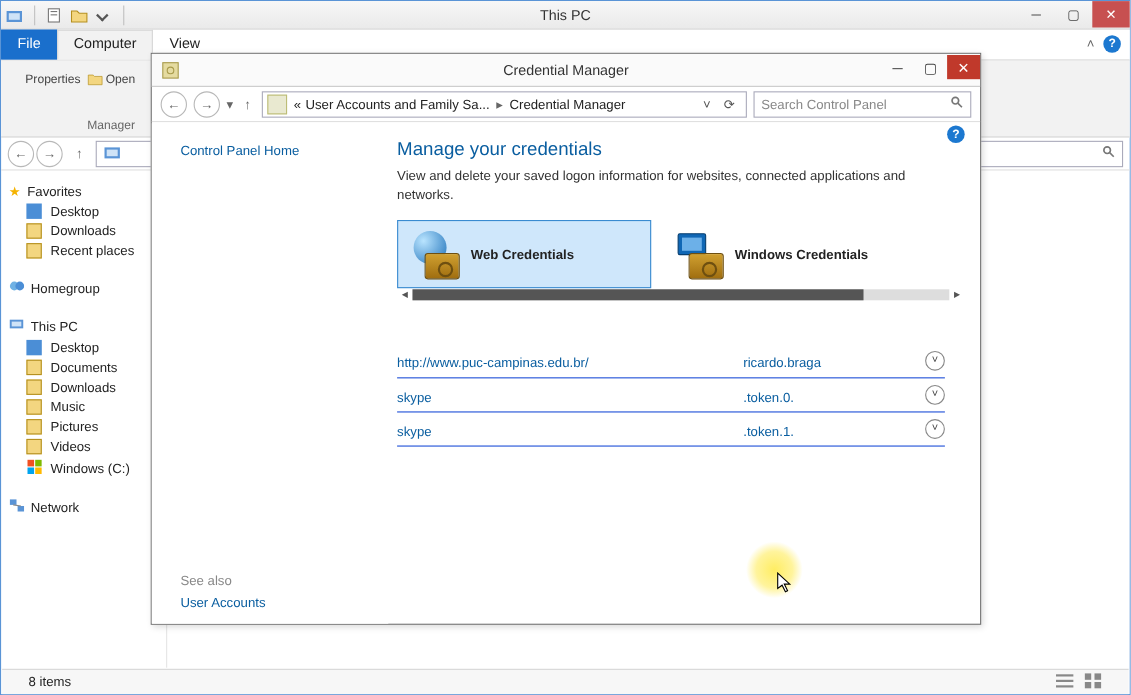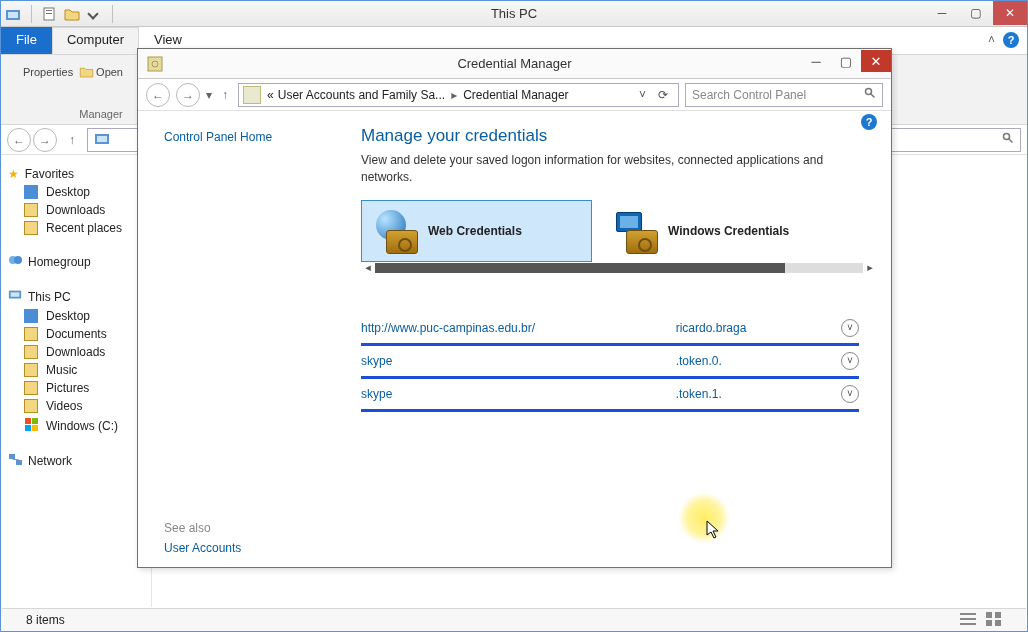--- a/index.html
+++ b/index.html
@@ -137,22 +137,22 @@
   .cred-tab .label { font-weight:bold; font-size:12px; color:#222;}
   .scrolltrack {
     margin-top:-1px; height:14px; display:flex; align-items:center;
   }
   .scrolltrack .arrow { width:14px; height:14px; display:flex; align-items:center; justify-content:center; font-size:11px; color:#555;}
   .scrolltrack .track { flex:1; height:10px; background:#ddd;}
   .scrolltrack .thumb { width:84%; height:10px; background:#555;}
   .web-pass-section { margin-top:38px; width:498px;}
   .wp-head { font-size:12px; color:#333; padding-bottom:8px; border-bottom:1px solid #cfcfcf;}
   .wp-row {
-    display:flex; align-items:center; justify-content:space-between;
-    padding:6px 0; border-bottom:3px solid #1d4ed8; font-size:12px;gap:22px;
+    display:flex; align-items:flex-end; justify-content:space-between;
+    padding:6px 0; border-bottom:1px solid #1d4ed8; font-size:12px;gap:22px;
   }
   .wp-site { color:#0a5ea0; flex:0 0 58%;}
   .wp-user { color:#0a5ea0; flex:0 0 28%;}
   .wp-exp { width:18px; height:18px; border:1px solid #888; border-radius:50%; display:flex; align-items:center; justify-content:center; font-size:10px; color:#444;}
 
   .cursor-spot {
     position:absolute; width:52px; height:52px; border-radius:50%;
     background:radial-gradient(circle, rgba(255,236,90,0.95) 0%, rgba(255,236,90,0.6) 45%, rgba(255,236,90,0) 70%);
     left:325px; top:380px; pointer-events:none;
   }

